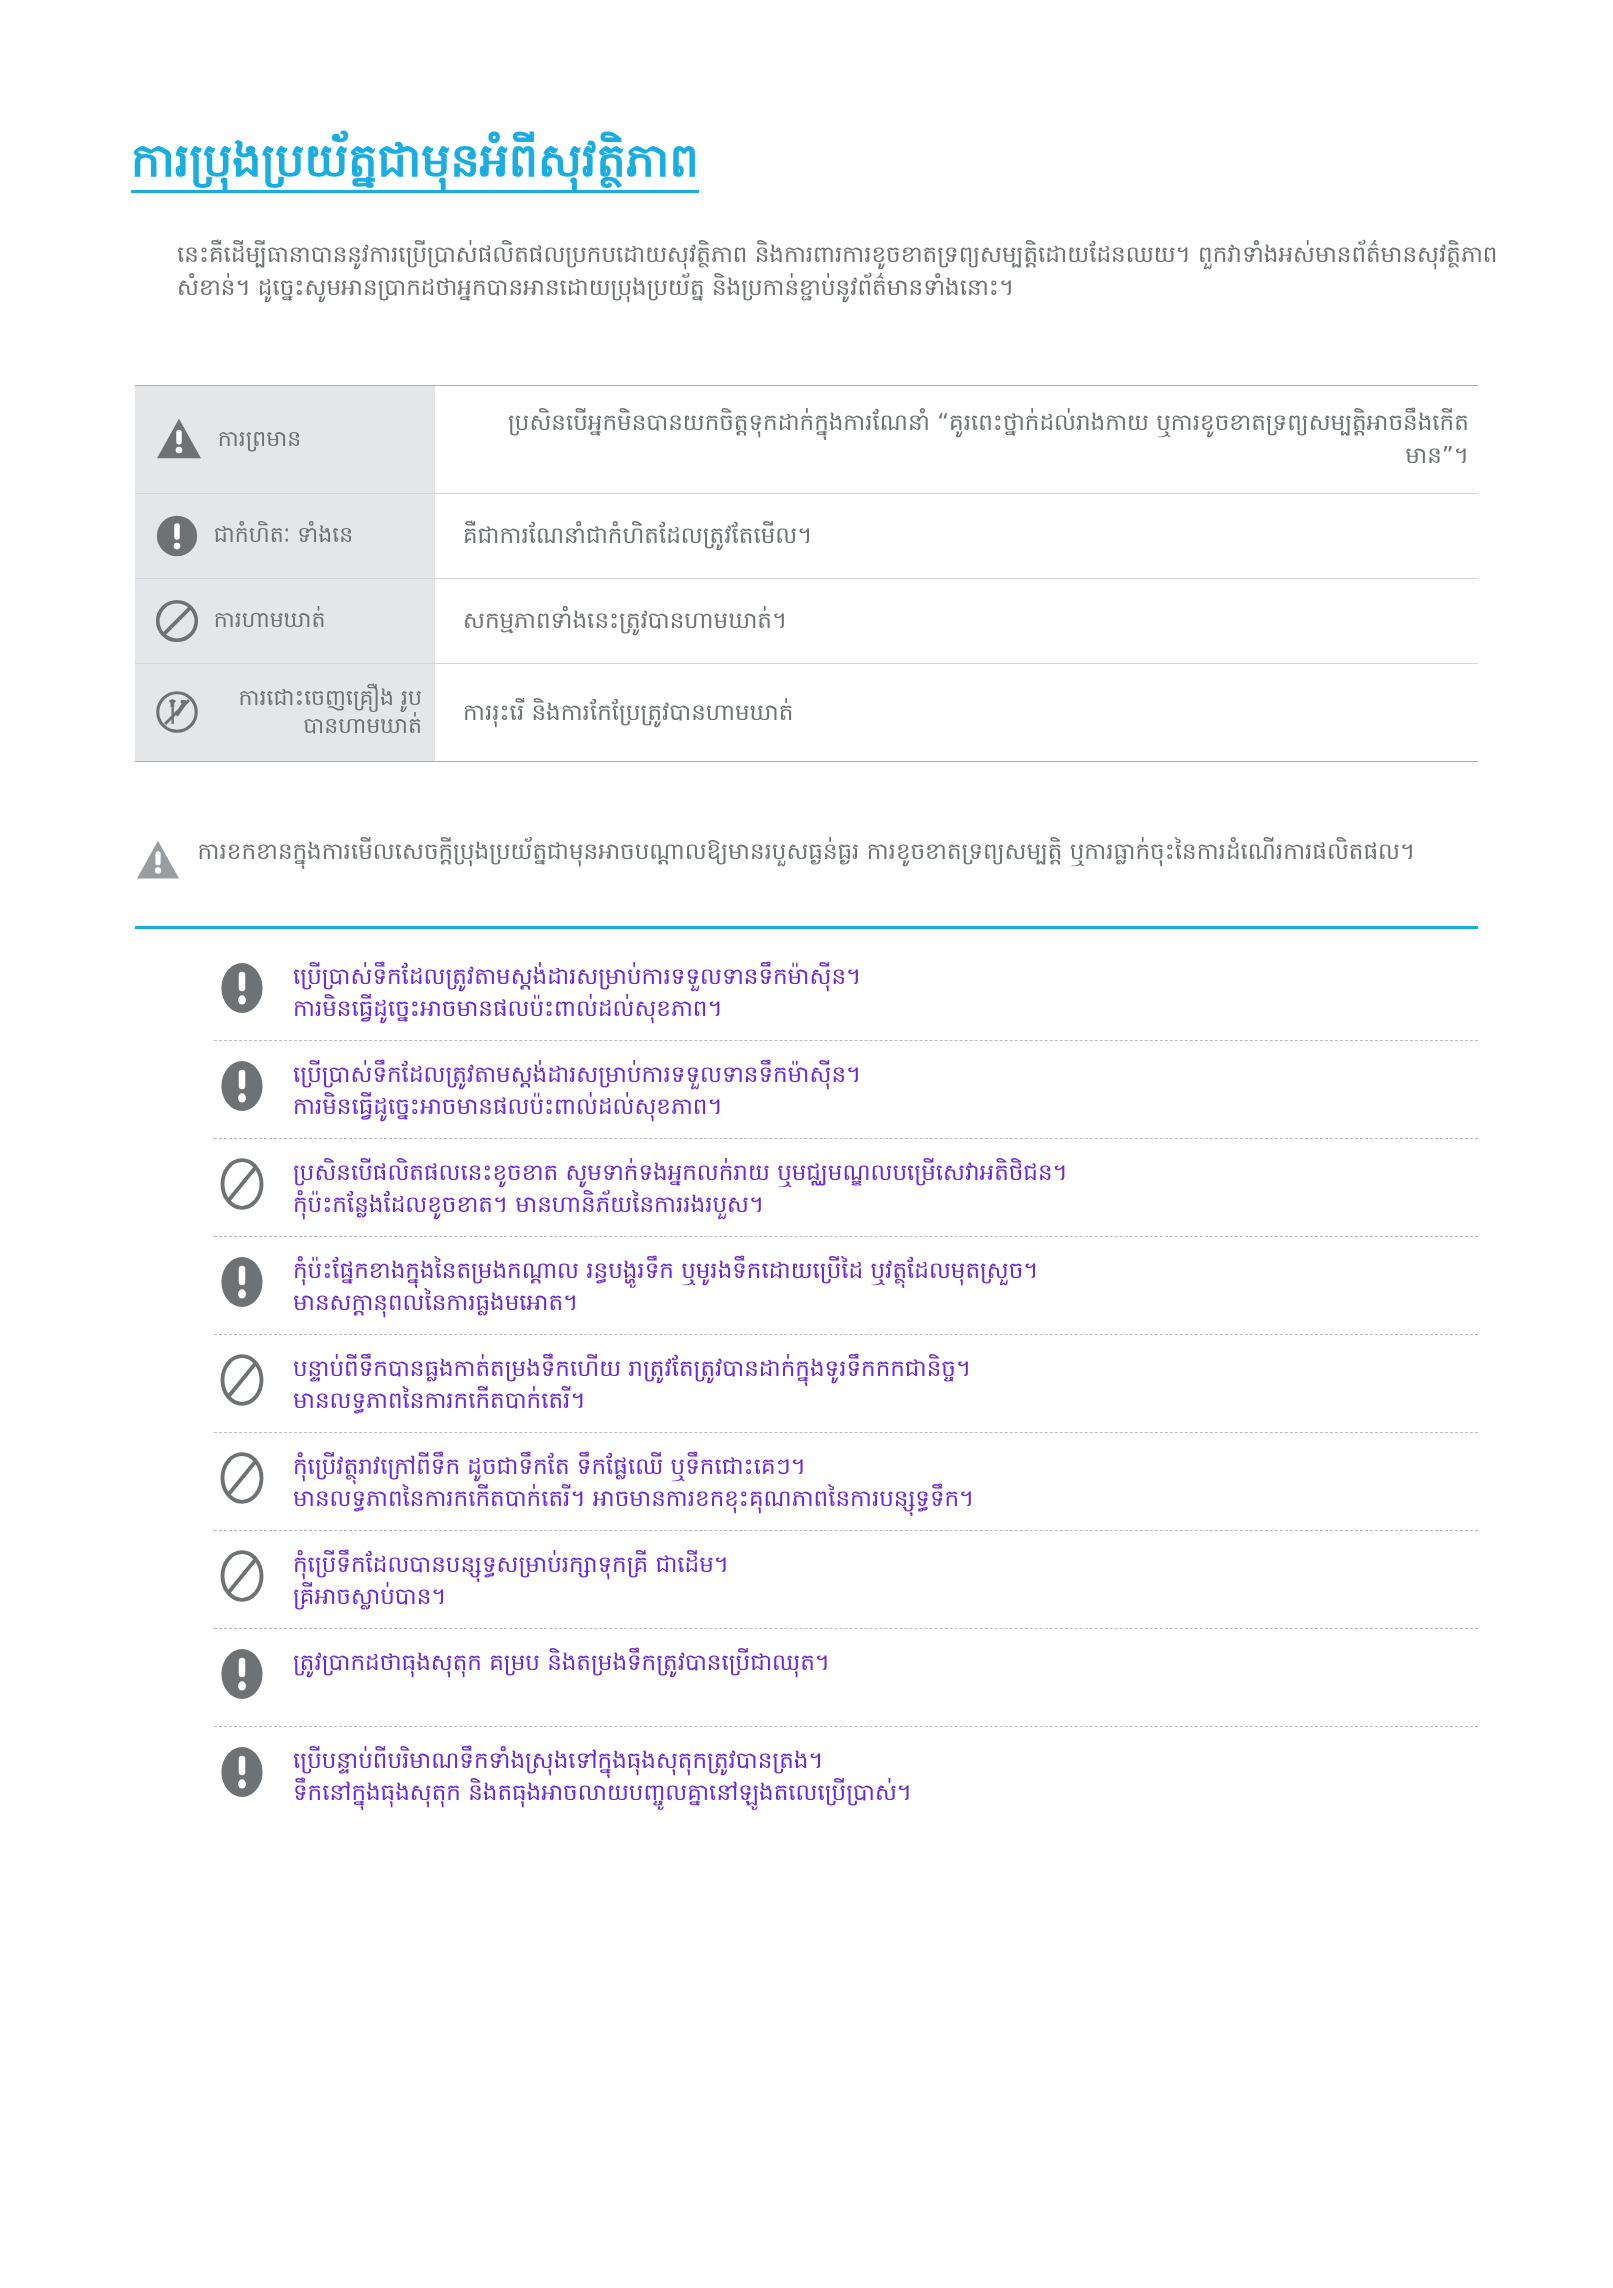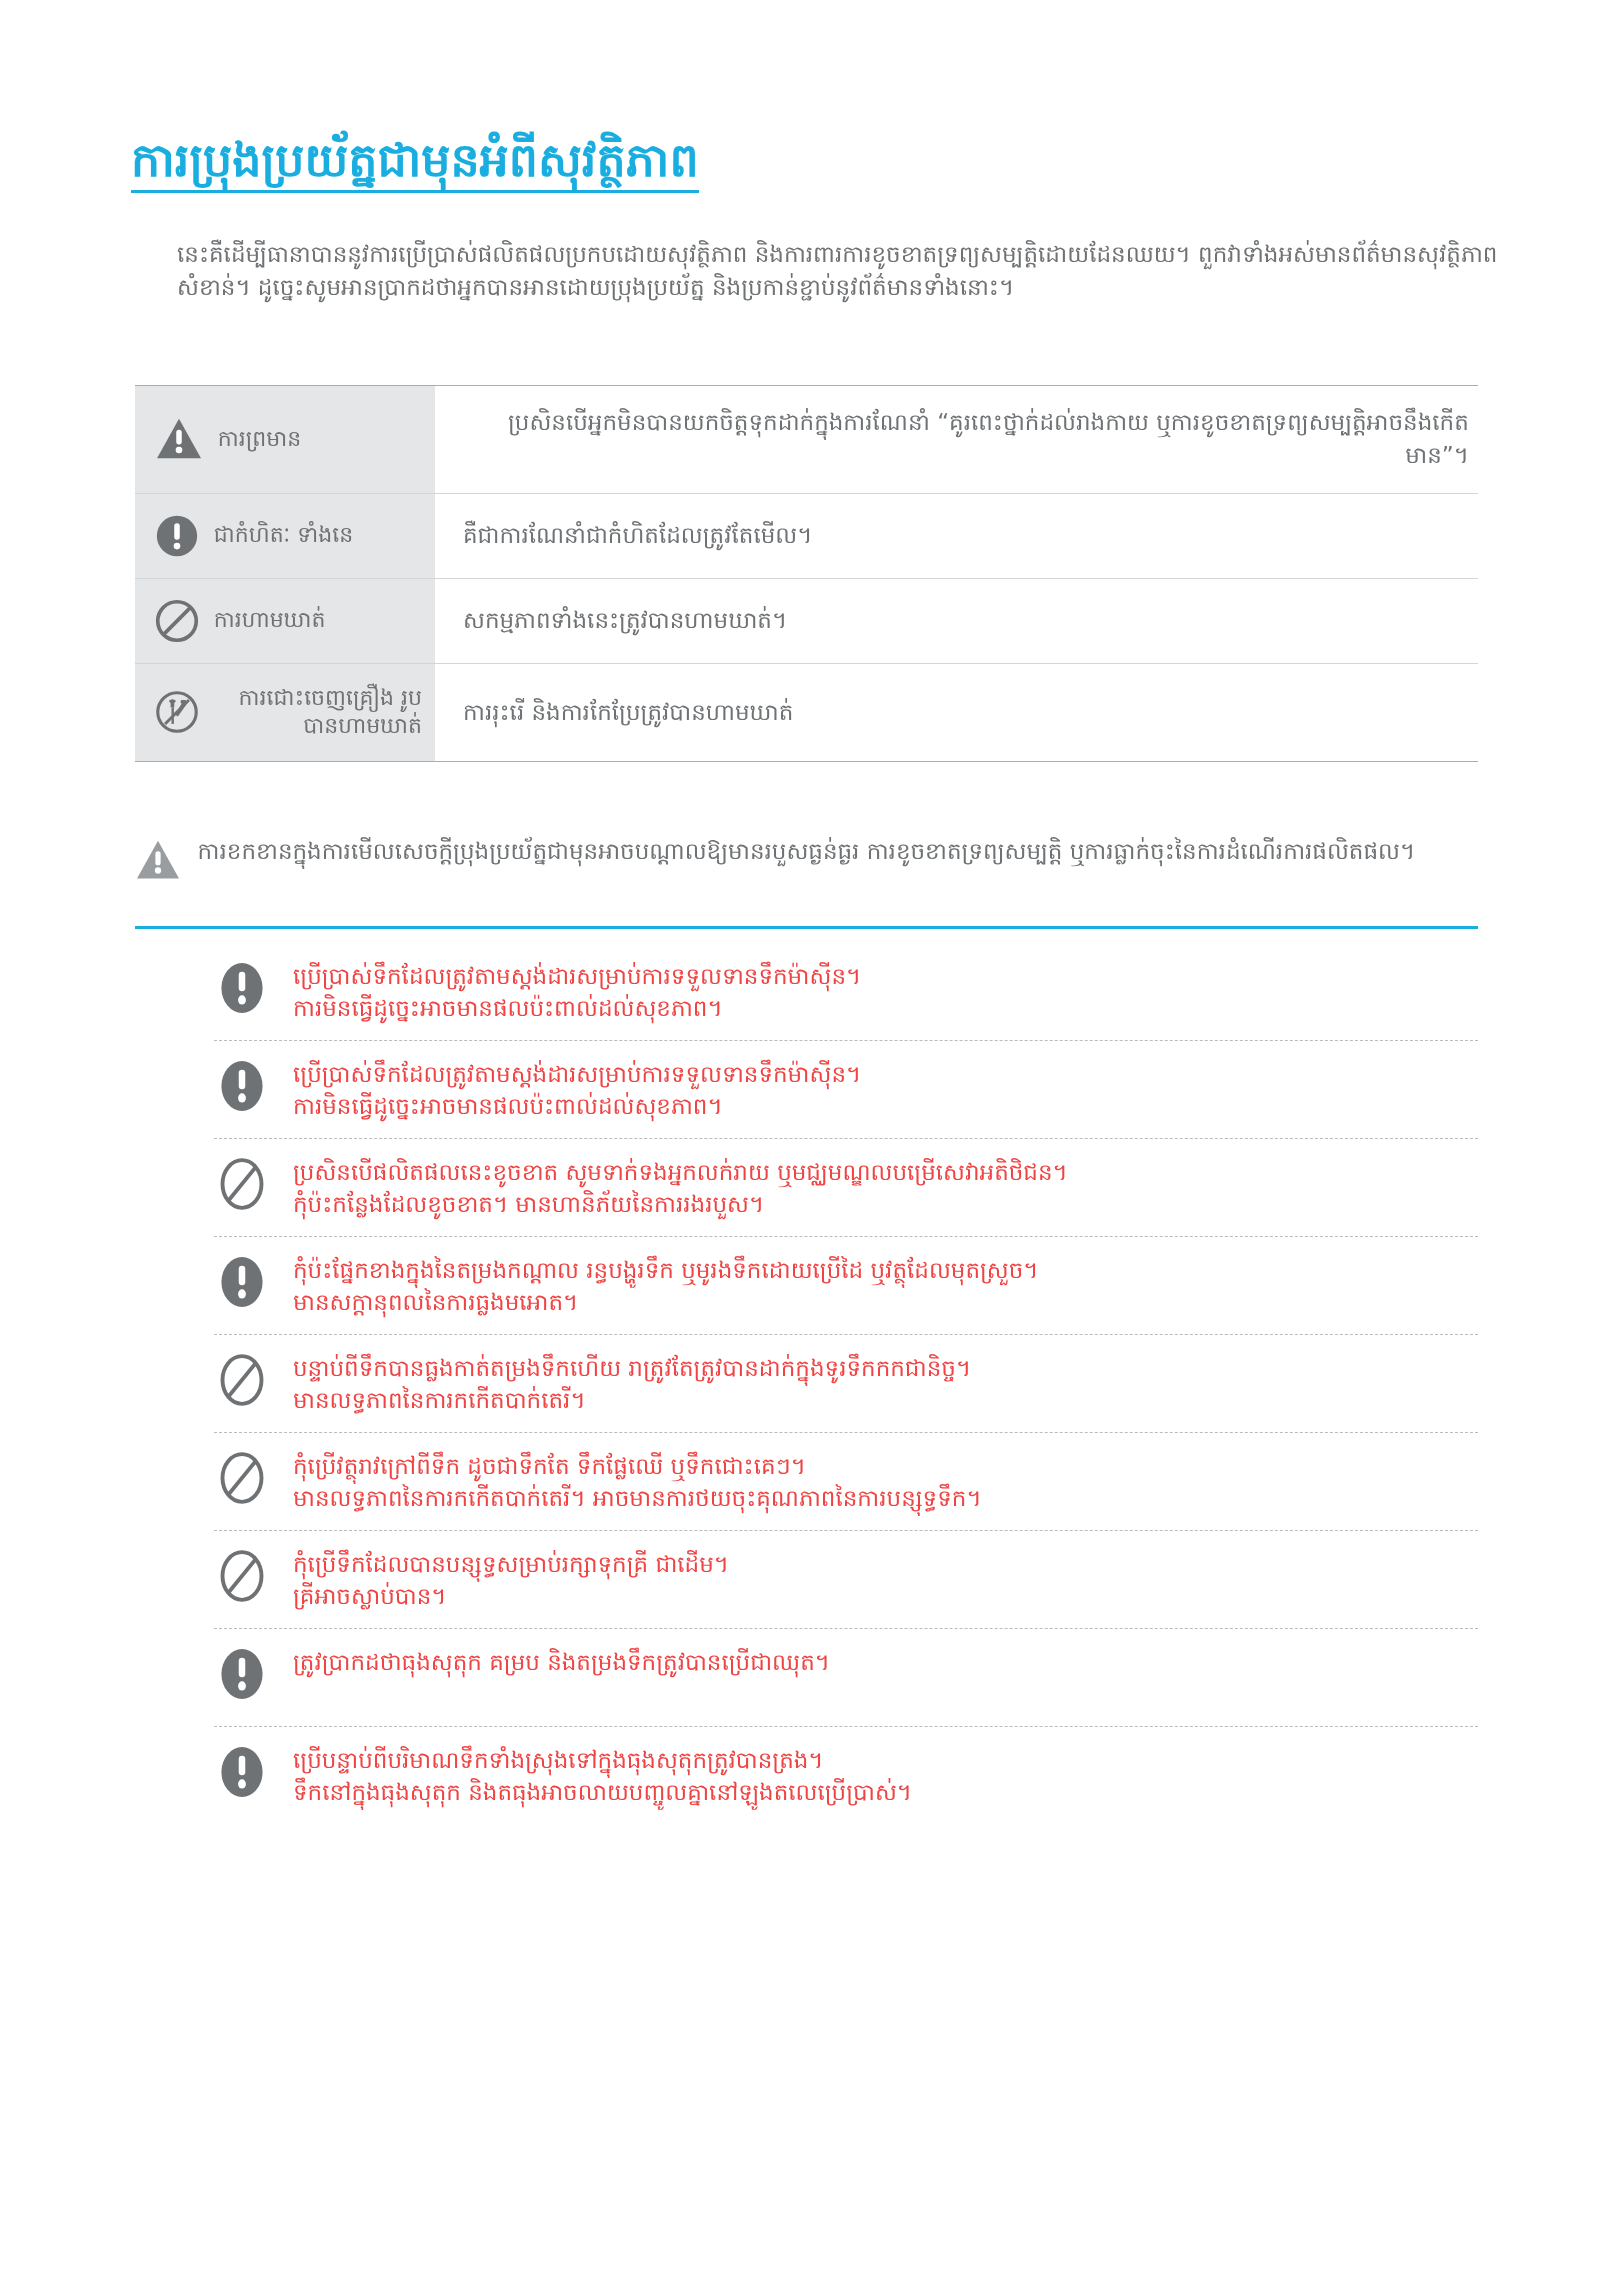--- a/index.html
+++ b/index.html
@@ -143,21 +143,21 @@
     width: 55px;
     display: flex;
     align-items: center;
     justify-content: center;
     padding-top: 5.5px;
   }
   .list-item .icon-circle-excl,
   .list-item .icon-prohibit { width: 52px; height: 52px; }
   .list-item .body {
     flex: 1 1 auto;
-    color: #ef4444;
+    color: #6d28d9;
     font-size: 23px;
     line-height: 1.42;
     padding-top: 3.7px;
   }
   .list-item .body .l2 { display: block; }
 
   
   .pager {
     position: absolute;
     left: 48px;
@@ -319,21 +319,21 @@
 
     <div class="list-item">
       <div class="icon-holder">
         <svg class="icon-prohibit" viewBox="0 0 48 48">
           <ellipse cx="24" cy="24" rx="18" ry="22" fill="none" stroke="#6f7274" stroke-width="3.6"></ellipse>
           <line x1="11" y1="40" x2="37" y2="8" stroke="#6f7274" stroke-width="3.6"></line>
         </svg>
       </div>
       <div class="body">
         <span>កុំប្រើវត្ថុរាវក្រៅពីទឹក ដូចជាទឹកតែ ទឹកផ្លែឈើ ឬទឹកជោះគេៗ។</span>
-        <span class="l2">មានលទ្ធភាពនៃការកកើតបាក់តេរី។ អាចមានការថយចុះគុណភាពនៃការបន្សុទ្ធទឹក។</span>
+        <span class="l2">មានលទ្ធភាពនៃការកកើតបាក់តេរី។ អាចមានការខកខុះគុណភាពនៃការបន្សុទ្ធទឹក។</span>
       </div>
     </div>
 
     <div class="list-item">
       <div class="icon-holder">
         <svg class="icon-prohibit" viewBox="0 0 48 48">
           <ellipse cx="24" cy="24" rx="18" ry="22" fill="none" stroke="#6f7274" stroke-width="3.6"></ellipse>
           <line x1="11" y1="40" x2="37" y2="8" stroke="#6f7274" stroke-width="3.6"></line>
         </svg>
       </div>

